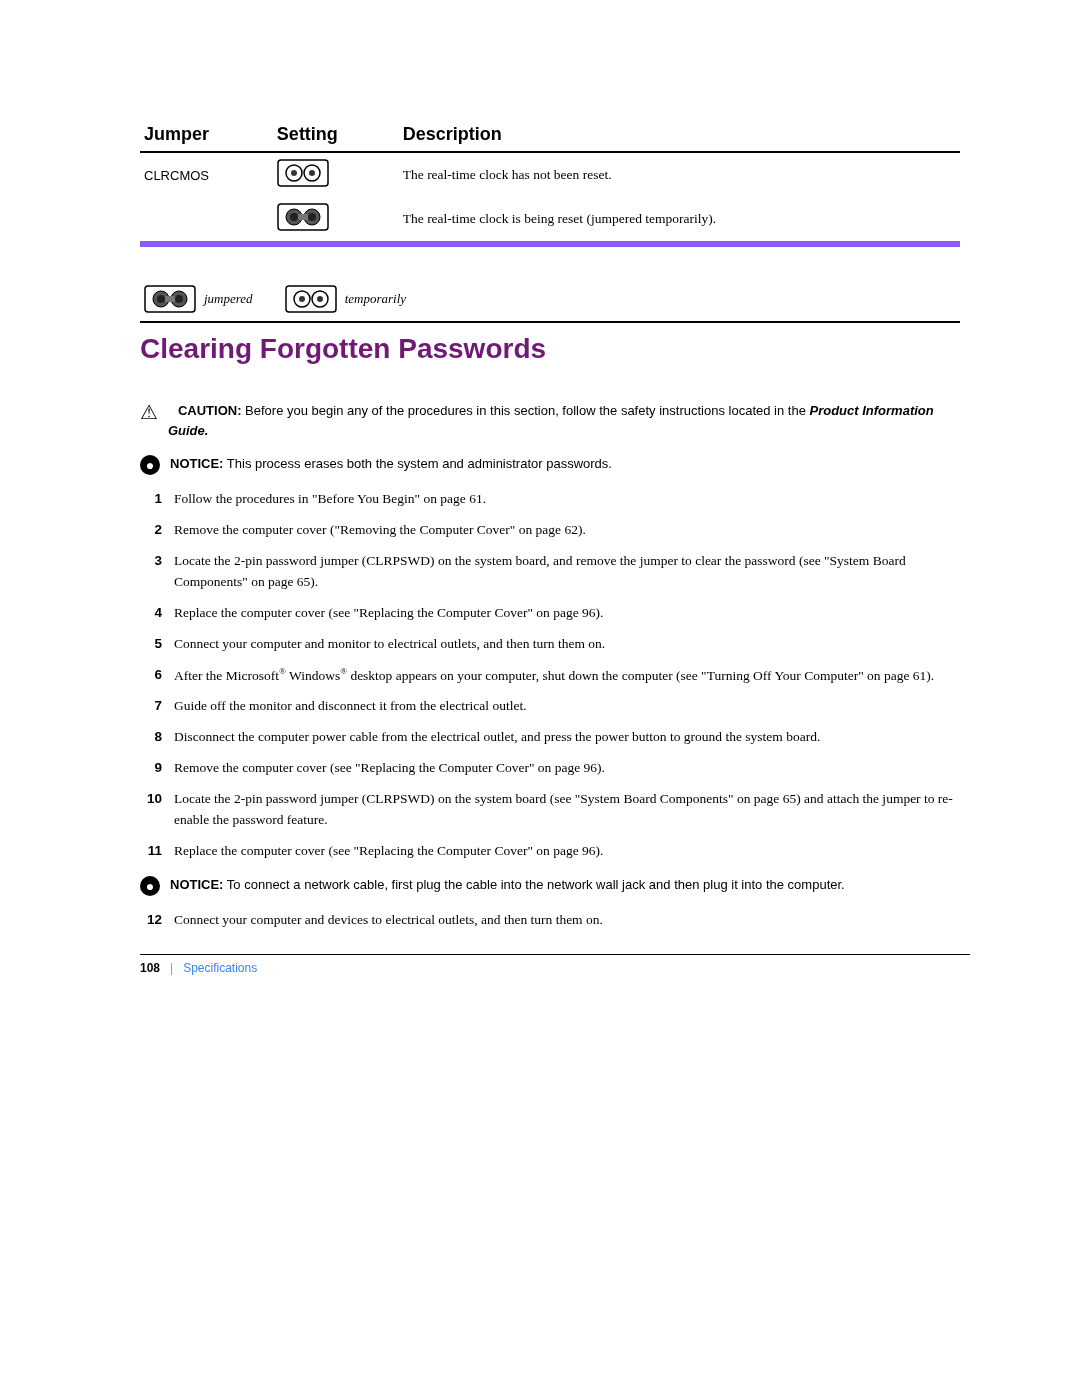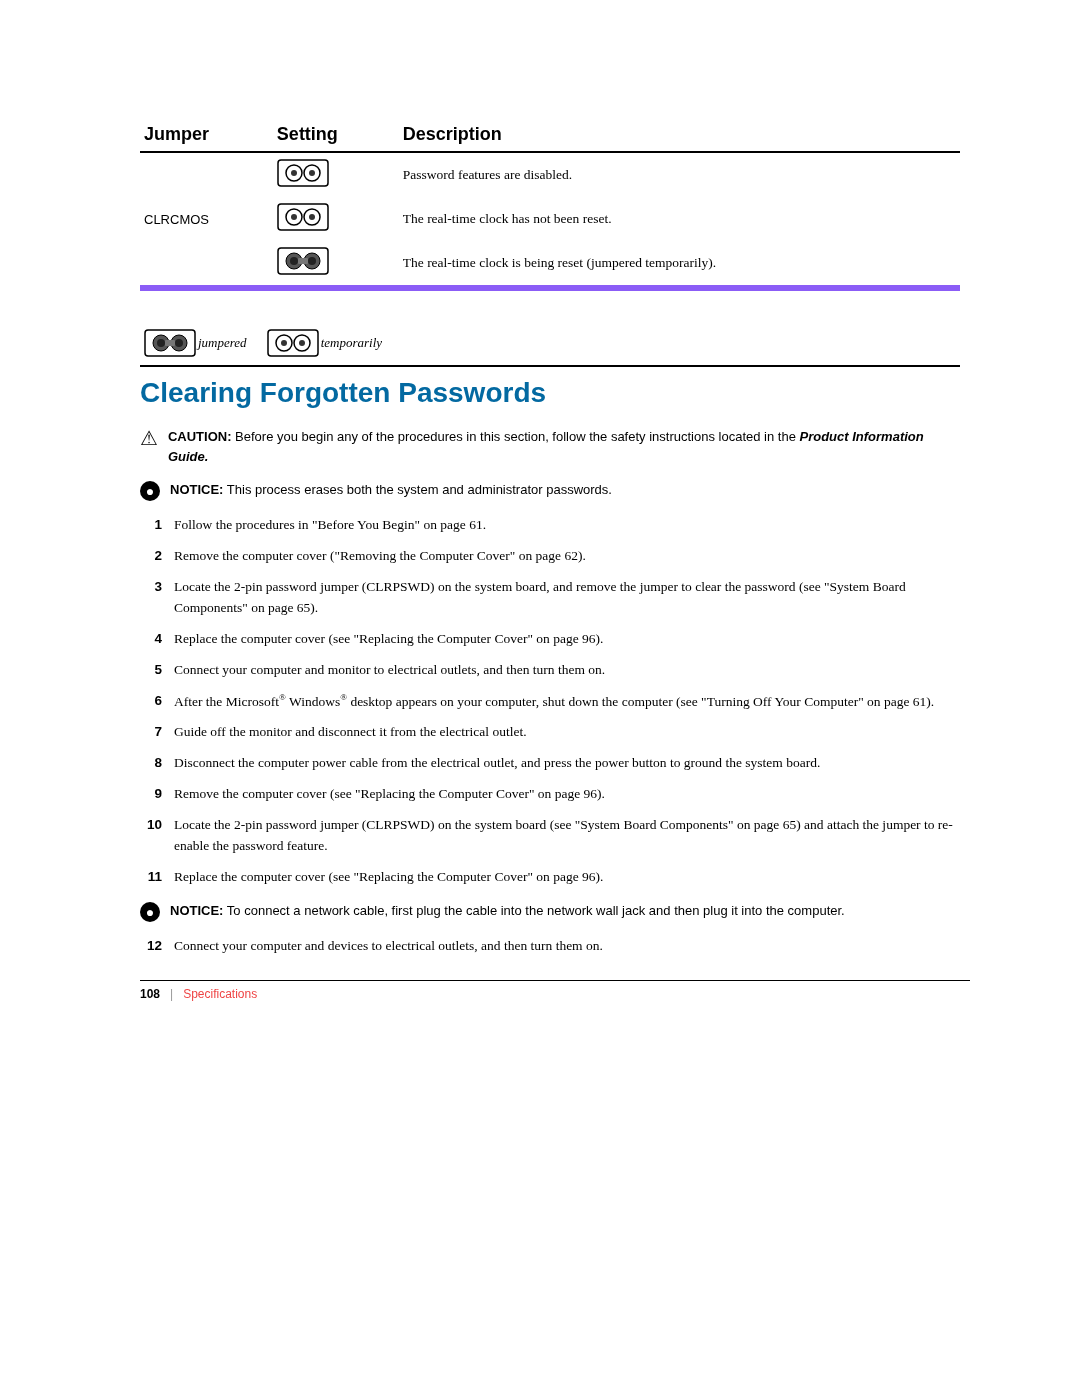--- a/index.html
+++ b/index.html
@@ -40,38 +40,38 @@
       font-size: 13.5px;
     }
     .jumper-table .bottom-border td {
       border-bottom: 6px solid #8b5cf6;
     }
 
     
     .legend-row {
       display: flex;
       align-items: center;
-      gap: 2px;
+      gap: 8px;
       padding: 8px 4px;
       font-size: 13px;
       font-style: italic;
       border-bottom: 2px solid #000;
     }
     .legend-label {
       font-style: italic;
     }
 
     
     .section-heading {
       font-family: Arial, sans-serif;
       font-size: 28px;
       font-weight: bold;
-      margin-bottom: 18px;
+      margin-bottom: 36px;
       margin-top: 10px;
-      color: #0369a1;
+      color: #701a75;
     }
 
     
     .caution-block {
       display: flex;
       align-items: flex-start;
       gap: 10px;
       margin-bottom: 14px;
       font-size: 13px;
       font-family: Arial, sans-serif;
@@ -80,20 +80,21 @@
       font-size: 20px;
       line-height: 1;
       margin-top: 1px;
       flex-shrink: 0;
     }
     .caution-text {
       line-height: 1.5;
     }
     .caution-text strong {
       font-weight: bold;
+      margin-left: 10px;
     }
     .caution-text em {
       font-style: italic;
       font-weight: bold;
     }
 
     
     .notice-block {
       display: flex;
       align-items: flex-start;
@@ -165,53 +166,39 @@
       border-top: 1px solid #000;
       padding-top: 6px;
     }
     .footer-page {
       font-weight: bold;
     }
     .footer-divider {
       color: #999;
     }
     .footer-section {
-      color: #ef4444;
+      color: #3b82f6;
     }
   </style>
 </head>
 <body>
 
 <div class="page">
 
   <table class="jumper-table">
     <thead>
       <tr>
         <th>Jumper</th>
         <th>Setting</th>
         <th>Description</th>
       </tr>
     </thead>
     <tbody>
 
 
-      <tr>
-        <td></td>
-        <td>
-          
-          <svg width="52" height="28" viewBox="0 0 52 28">
-            <rect x="1" y="1" width="50" height="26" rx="3" ry="3" fill="none" stroke="#000" stroke-width="1.5"></rect>
-            <circle cx="17" cy="14" r="8" fill="#fff" stroke="#000" stroke-width="1.5"></circle>
-            <circle cx="35" cy="14" r="8" fill="#fff" stroke="#000" stroke-width="1.5"></circle>
-            <circle cx="17" cy="14" r="3" fill="#333"></circle>
-            <circle cx="35" cy="14" r="3" fill="#333"></circle>
-          </svg>
-        </td>
-        <td style="font-size:13.5px;">Password features are disabled.</td>
-      </tr>
 
       <tr>
         <td style="font-family:Arial,sans-serif;font-size:13px;margin-left:26px;">CLRCMOS</td>
         <td>
           <svg width="52" height="28" viewBox="0 0 52 28">
             <rect x="1" y="1" width="50" height="26" rx="3" ry="3" fill="none" stroke="#000" stroke-width="1.5"></rect>
             <circle cx="17" cy="14" r="8" fill="#fff" stroke="#000" stroke-width="1.5"></circle>
             <circle cx="35" cy="14" r="8" fill="#fff" stroke="#000" stroke-width="1.5"></circle>
             <circle cx="17" cy="14" r="3" fill="#333"></circle>
             <circle cx="35" cy="14" r="3" fill="#333"></circle>

